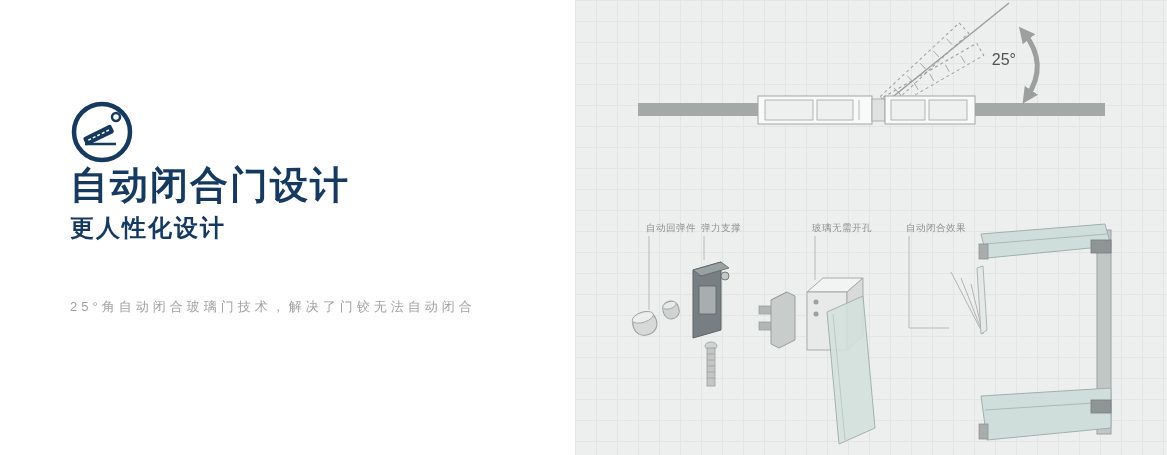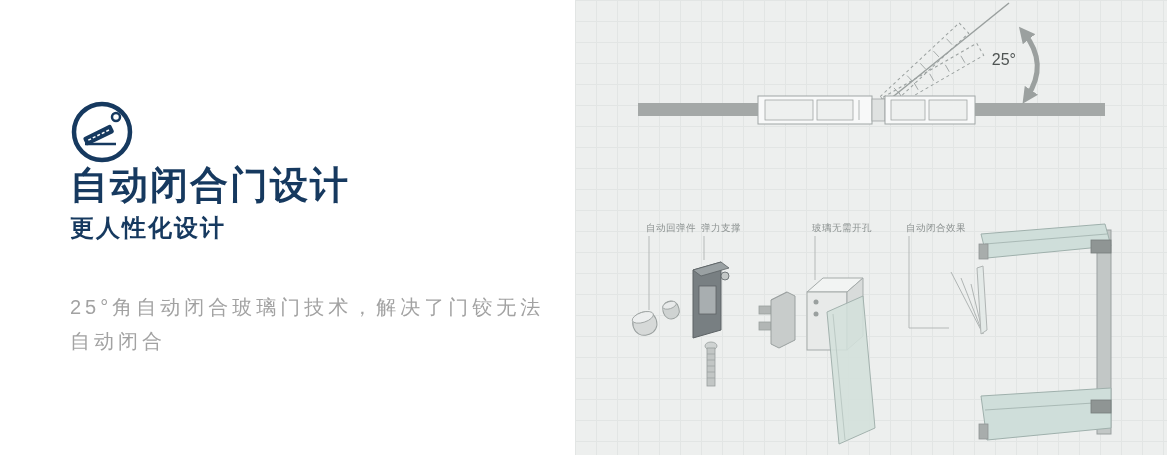--- a/index.html
+++ b/index.html
@@ -21,21 +21,21 @@
     color:#16395f; letter-spacing:2px;
     line-height:1.1;
   }
   .subtitle {
     margin-top:5px;
     font-size:24px; font-weight:600;
     color:#16395f; letter-spacing:2px;
   }
   .desc {
     margin-top:46px;
-    font-size:20px; color:#a2a2a2;
+    font-size:13px; color:#a2a2a2;
     letter-spacing:4px; line-height:34px;
     max-width:480px;
   }
 
   
   .right {
     position:relative; width:592px; height:100%;
     background-color:#edefee;
     background-image:
       linear-gradient(#e2e5e4 1px, transparent 1px),

